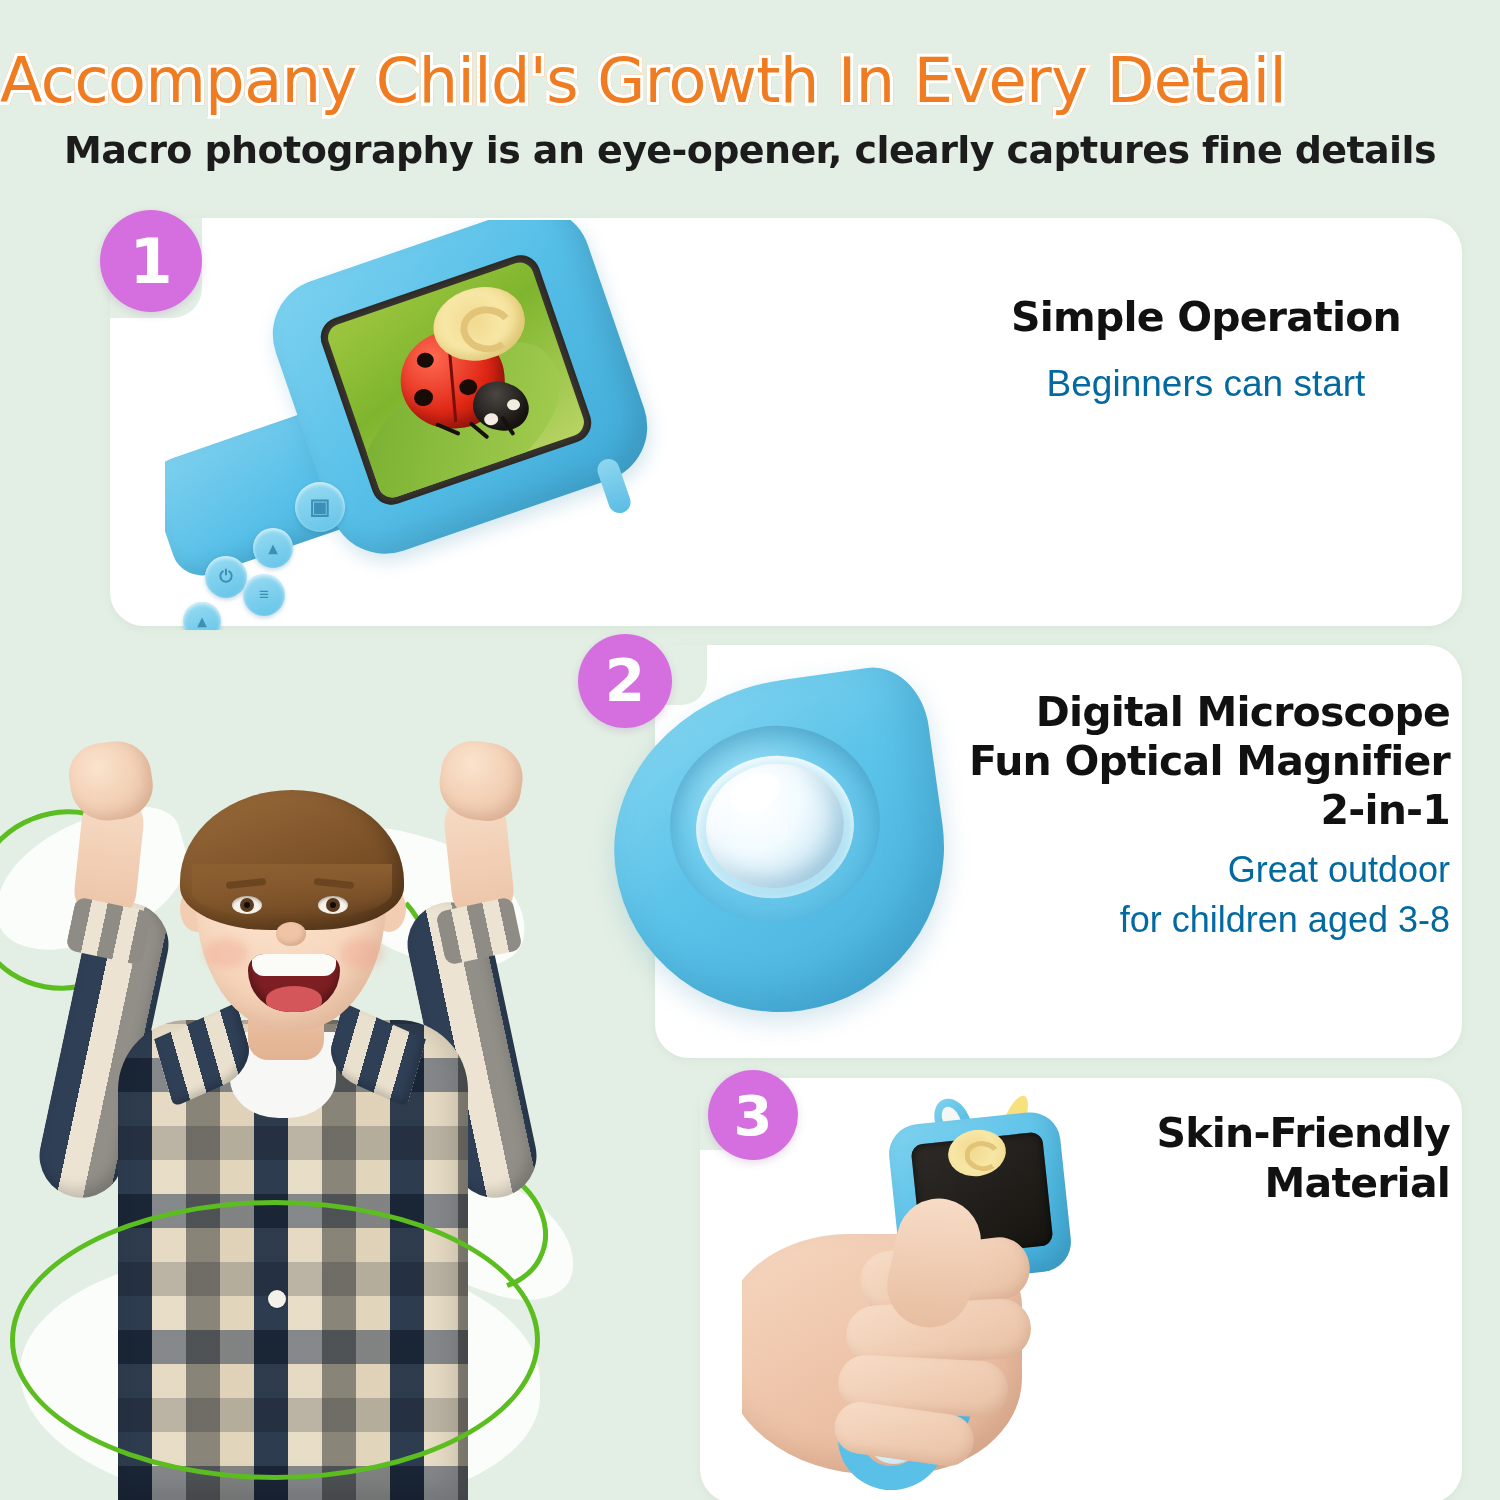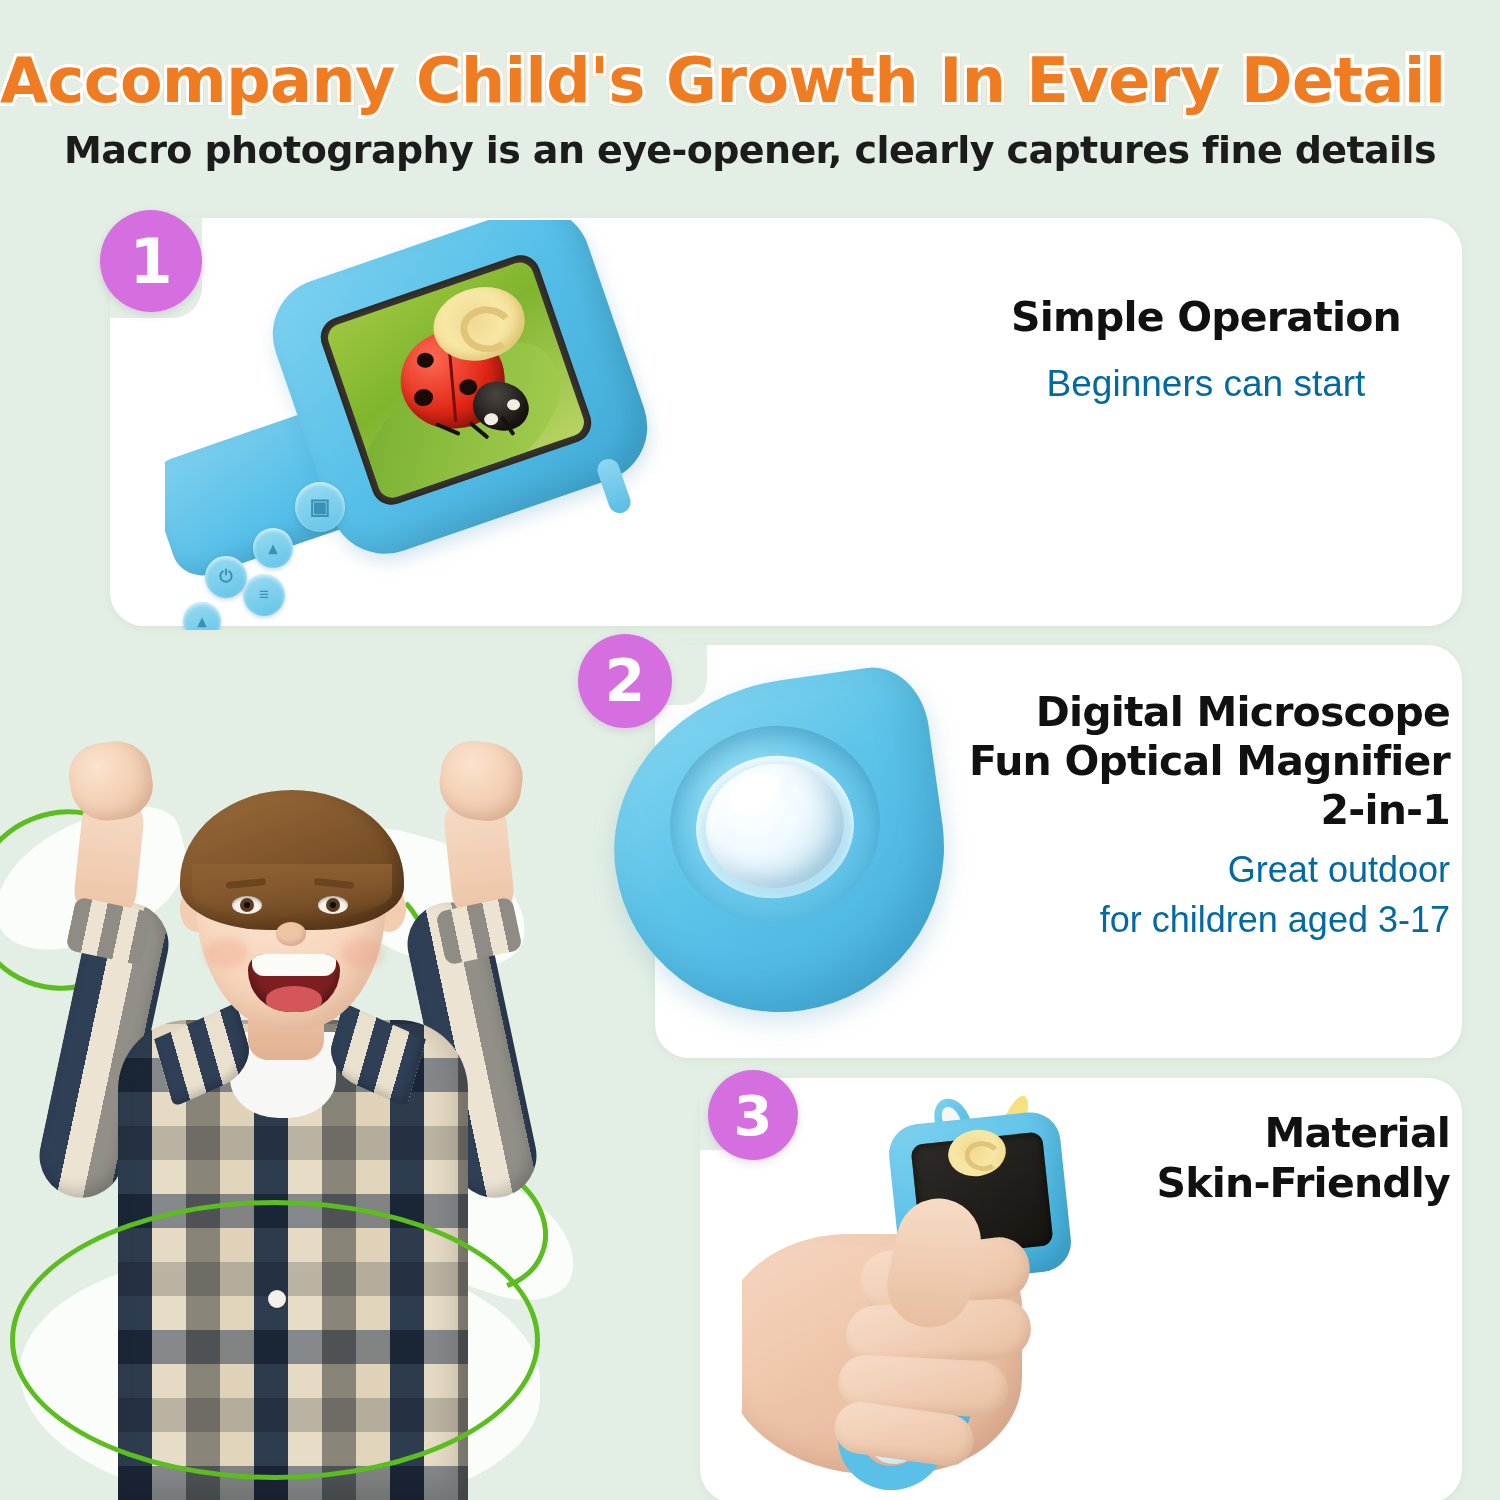--- a/index.html
+++ b/index.html
@@ -9,21 +9,21 @@
     font-family:"Liberation Sans", sans-serif;
     position:relative;
     overflow:hidden;
   }
 
   
   #header { position:absolute; top:0; left:0; width:1500px; height:190px; text-align:center; }
 
   #title {
     position:absolute; top:44px; left:0; width:1274px;
-    font-size:62px; font-weight:bold; letter-spacing:-0.5px;
+    font-size:62px; font-weight:normal; letter-spacing:-0.5px;
     font-family:"DejaVu Sans", sans-serif;
     color:#F07C21;
     -webkit-text-stroke:7px #ffffff;
     paint-order:stroke fill;
     background:linear-gradient(180deg,#F79A3C 0%,#F5842A 45%,#E8671A 100%);
     -webkit-background-clip:text;
     background-clip:text;
     white-space:nowrap;
   }
   #subtitle {
@@ -475,21 +475,21 @@
 <div class="badge" id="badge2">2</div>
 
 <div class="txt" id="txt2">
   <div class="head">
     <span class="l">Digital Microscope</span>
     <span class="l">Fun Optical Magnifier</span>
     <span class="l">2-in-1</span>
   </div>
   <div class="sub">
     <span class="l">Great outdoor</span>
-    <span class="l">for children aged 3-17</span>
+    <span class="l">for children aged 3-8</span>
   </div>
 </div>
 
 <div class="card" id="card3"></div>
 <div class="notch" id="notch3"></div>
 
 <div id="dev3">
   <div class="palm"></div>
   <div class="stick"></div>
   <div class="loop"></div>
@@ -510,22 +510,22 @@
   <div class="finger f2"></div>
   <div class="finger f3"></div>
   <div class="finger f4"></div>
   <div class="thumb"></div>
 </div>
 
 <div class="badge" id="badge3">3</div>
 
 <div class="txt" id="txt3">
   <div class="head">
+    <span class="l">Skin-Friendly</span>
     <span class="l">Material</span>
-    <span class="l">Skin-Friendly</span>
   </div>
 </div>
 
 <div id="boy">
   <div class="petal p1"></div>
   <div class="petal p2"></div>
   <div class="petal p4"></div>
   <div class="petal p3"></div>
   <div class="vine v1"></div>
   <div class="vine v2"></div>

